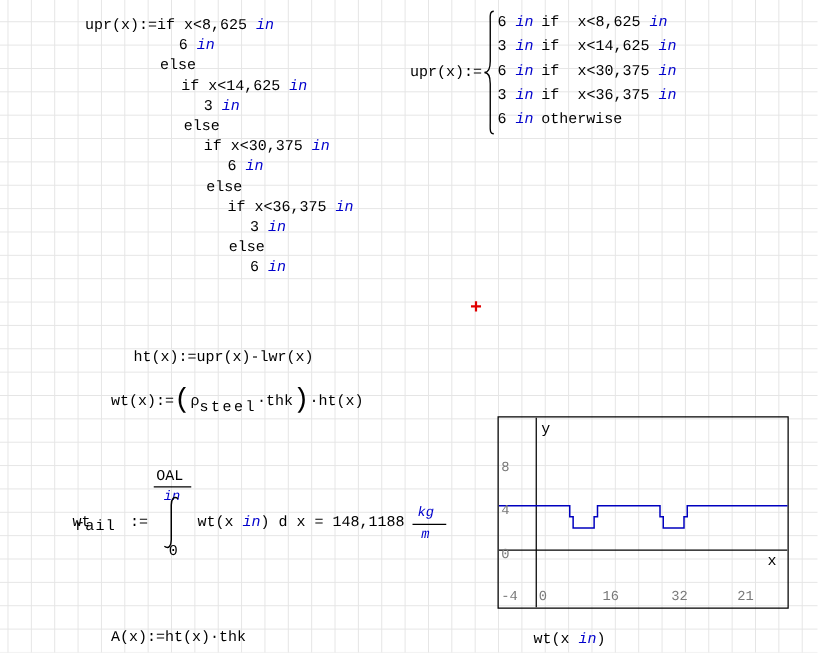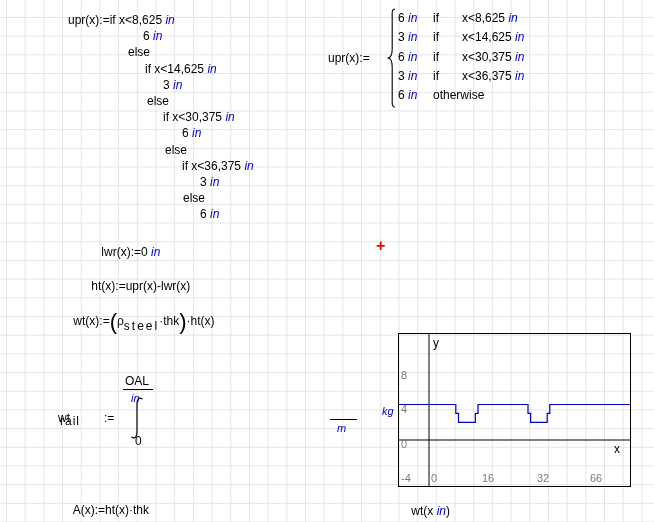--- a/index.html
+++ b/index.html
@@ -4,21 +4,21 @@
 <style>
   html,body{margin:0;padding:0;}
   .sheet{
     position:relative;width:654px;height:522px;overflow:hidden;
     background-color:#ffffff;
     background-image:
       linear-gradient(to right,#e5e5e5 1px,transparent 1px),
       linear-gradient(to bottom,#e5e5e5 1px,transparent 1px);
     background-size:18.7px 18.7px;
     background-position:6px 0px,0px 17px;
-    font-family:Liberation Sans, sans-serif;
+    font-family:Liberation Mono, monospace;
     font-size:12px;color:#000;
   }
   .eq{position:absolute;white-space:pre;}
   .mline{position:absolute;height:16px;line-height:16px;white-space:pre;}
   .unit{color:#0000cc;font-style:italic;}
   .pwrow{position:absolute;left:0;height:16px;line-height:16px;white-space:pre;width:200px;}
   .pwval{position:absolute;left:0;}
   .pwkw{position:absolute;left:35px;}
   .pwcond{position:absolute;left:64px;}
   .bigparen{font-size:22px;font-weight:300;line-height:22px;vertical-align:middle;}
@@ -40,44 +40,42 @@
   <div class="eq" id="upr-nested" style="left:68px;top:12px;width:250px;height:212px;"><div class="mline" style="top: 0px; left: 0px;"><span>upr(x):=if x&lt;8,625 </span><span class="unit">in</span></div><div class="mline" style="top: 16.2px; left: 75px;"><span>6 </span><span class="unit">in</span></div><div class="mline" style="top: 32.4px; left: 60px;"><span>else</span></div><div class="mline" style="top: 48.6px; left: 77px;"><span>if x&lt;14,625 </span><span class="unit">in</span></div><div class="mline" style="top: 64.8px; left: 95px;"><span>3 </span><span class="unit">in</span></div><div class="mline" style="top: 81px; left: 79px;"><span>else</span></div><div class="mline" style="top: 97.2px; left: 95px;"><span>if x&lt;30,375 </span><span class="unit">in</span></div><div class="mline" style="top: 113.4px; left: 114px;"><span>6 </span><span class="unit">in</span></div><div class="mline" style="top: 129.6px; left: 97px;"><span>else</span></div><div class="mline" style="top: 145.8px; left: 114px;"><span>if x&lt;36,375 </span><span class="unit">in</span></div><div class="mline" style="top: 162px; left: 132px;"><span>3 </span><span class="unit">in</span></div><div class="mline" style="top: 178.2px; left: 115px;"><span>else</span></div><div class="mline" style="top: 194.4px; left: 132px;"><span>6 </span><span class="unit">in</span></div></div>
 
   <div class="eq" style="left:328px;top:8px;width:255px;height:102px;">
     <span class="abs" style="left:0;top:43px;">upr(x):=</span>
     <svg class="abs" style="left:58px;top:0;" width="10" height="100" viewBox="0 0 10 100">
       <path d="M9,1 C5.5,1 6.2,5 6.2,10 L6.2,41 C6.2,46.5 4.5,50 1.5,50 C4.5,50 6.2,53.5 6.2,59 L6.2,90 C6.2,95 5.5,99 9,99" fill="none" stroke="#000" stroke-width="1.1"></path>
     </svg>
     <div class="abs" id="pw-rows" style="left:70px;top:2px;width:185px;height:98px;"><div class="pwrow" style="top: 0px;"><span class="pwval"><span>6 </span><span class="unit">in</span></span><span class="pwkw">if</span><span class="pwcond"><span>x&lt;8,625 </span><span class="unit">in</span></span></div><div class="pwrow" style="top: 19.3px;"><span class="pwval"><span>3 </span><span class="unit">in</span></span><span class="pwkw">if</span><span class="pwcond"><span>x&lt;14,625 </span><span class="unit">in</span></span></div><div class="pwrow" style="top: 38.6px;"><span class="pwval"><span>6 </span><span class="unit">in</span></span><span class="pwkw">if</span><span class="pwcond"><span>x&lt;30,375 </span><span class="unit">in</span></span></div><div class="pwrow" style="top: 57.9px;"><span class="pwval"><span>3 </span><span class="unit">in</span></span><span class="pwkw">if</span><span class="pwcond"><span>x&lt;36,375 </span><span class="unit">in</span></span></div><div class="pwrow" style="top: 77.2px;"><span class="pwval"><span>6 </span><span class="unit">in</span></span><span class="pwkw">otherwise</span></div></div>
   </div>
 
-  <div class="eq" style="left:88px;top:231px;">
-    <span>lwr(x):=0 </span><span class="unit">in</span>
-  </div>
 
   <div class="eq" style="left:78px;top:265px;">
     <span>ht(x):=upr(x)-lwr(x)</span>
   </div>
 
   <div class="eq" style="left:60px;top:285px;height:24px;line-height:24px;">
     <span>wt(x):=</span><span class="bigparen">(</span><span>ρ</span><span class="subscript">steel</span><span>·thk</span><span class="bigparen">)</span><span>·ht(x)</span>
   </div>
 
   <div class="eq" style="left:58px;top:368px;width:312px;height:90px;">
     <span class="abs" style="left:0;top:43px;">wt</span>
     <span class="abs subscript2" style="left:2px;top:46px;">rail</span>
     <span class="abs" style="left:46px;top:43px;">:=</span>
     <span class="abs" style="left:67px;top:6px;">OAL</span>
     <div class="fracbar" style="left:65px;top:21px;width:30px;"></div>
     <span class="abs unit smalltxt" style="left:73px;top:24px;">in</span>
     <svg class="abs" style="left:71px;top:28px;" width="16" height="44" viewBox="0 0 16 44">
       <path d="M13.5,3 C10,0.5 8,3.5 8,8 L8,36 C8,40.5 6,43.5 2.5,41" fill="none" stroke="#000" stroke-width="1.2"></path>
     </svg>
     <span class="abs" style="left:77px;top:66px;">0</span>
-    <span class="abs unit smalltxt" style="left:276px;top:37px;margin-left:48px;">kg</span>
+    <span class="abs" style="left:100px;top:43px;"><span>wt(x </span><span class="unit">in</span><span>) d x = </span><span>148,1188</span></span>
+    <span class="abs unit smalltxt" style="left:276px;top:37px;">kg</span>
     <div class="fracbar" style="left:272px;top:51px;width:27px;"></div>
     <span class="abs unit smalltxt" style="left:279px;top:54px;">m</span>
   </div>
 
   <div class="eq" style="left:60px;top:489px;">
     <span>A(x):=ht(x)·thk</span>
   </div>
 
   <div class="plotbox">
     <svg id="plot-svg" width="231" height="152" style="position:absolute;left:0;top:0;">
@@ -88,21 +86,21 @@
     <span class="axisletter" style="left:34px;top:3px;">y</span>
     <span class="axisletter" style="left:215px;top:109px;">x</span>
     <div id="plot-ticks">
         <span class="tick" style="left: 2px; top: 34.98px;">8</span>
         <span class="tick" style="left: 2px; top: 69.24px;">4</span>
         <span class="tick" style="left: 2px; top: 103.5px;">0</span>
         <span class="tick" style="left: 2px; top: 137.76px;">-4</span>
         <span class="tick" style="left: 32px; top: 138px;">0</span>
         <span class="tick" style="left: 83px; top: 138px;">16</span>
         <span class="tick" style="left: 137.92px; top: 138px;">32</span>
-        <span class="tick" style="left: 190.88px; top: 138px;">66</span>
+        <span class="tick" style="left: 190.88px; top: 138px;">21</span>
       </div>
   </div>
 
   <div class="eq" style="left:398px;top:490px;">
     <span>wt(x </span><span class="unit">in</span><span>)</span>
   </div>
 
   <span class="cursor">+</span>
 
 </div>

